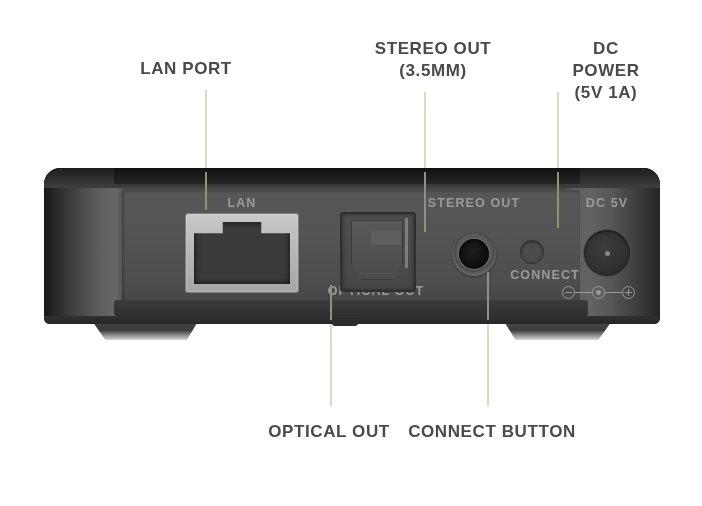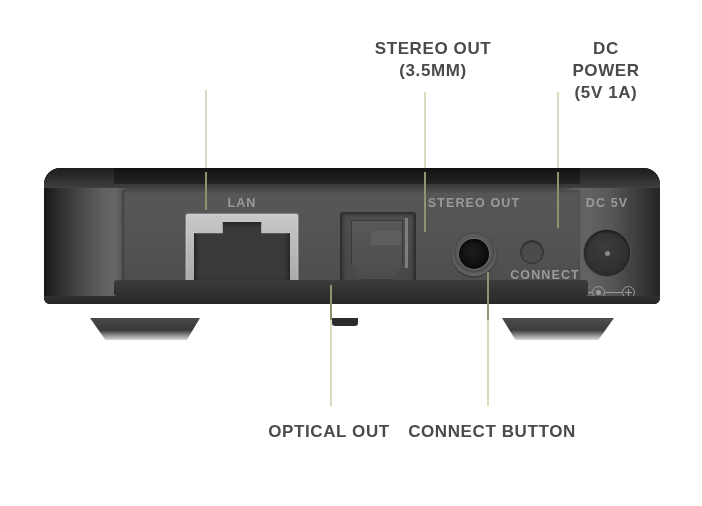--- a/index.html
+++ b/index.html
@@ -40,21 +40,21 @@
     background: #d9ddc0;
   }
   .leader.over-device { background: #8f9470; }
 
   
   #device {
     position: absolute;
     left: 44px;
     top: 168px;
     width: 616px;
-    height: 136px;
+    height: 156px;
   }
 
   
   .shell {
     position: absolute;
     inset: 0;
     border-radius: 16px 16px 6px 6px;
     background:
       linear-gradient(to bottom,
         #2a2a2a 0px, #3a3a3a 10px, #4a4a4a 22px, #4f4f4f 30px,
@@ -368,20 +368,21 @@
 
   <div class="leader" style="left:557px; top:92px; height:136px;"></div>
   <div class="leader over-device" style="left:557px; top:172px; height:56px; z-index:20;"></div>
 
   <div class="leader over-device" style="left:330px; top:285px; height:35px; z-index:20;"></div>
   <div class="leader" style="left:330px; top:318px; height:88px;"></div>
 
   <div class="leader over-device" style="left:487px; top:272px; height:48px; z-index:20;"></div>
   <div class="leader" style="left:487px; top:318px; height:88px;"></div>
 
+  <div class="callout top" style="left:186px; top:58px;">LAN PORT</div>
 
   <div class="callout top" style="left:433px; top:38px;">STEREO OUT
 (3.5MM)</div>
 
   <div class="callout top" style="left:562px; top:38px;margin-left:44px;">DC POWER
 (5V 1A)</div>
 
   <div class="callout bottom" style="left:329px; top:421px;">OPTICAL OUT</div>
 
   <div class="callout bottom" style="left:492px; top:421px;">CONNECT BUTTON</div>

